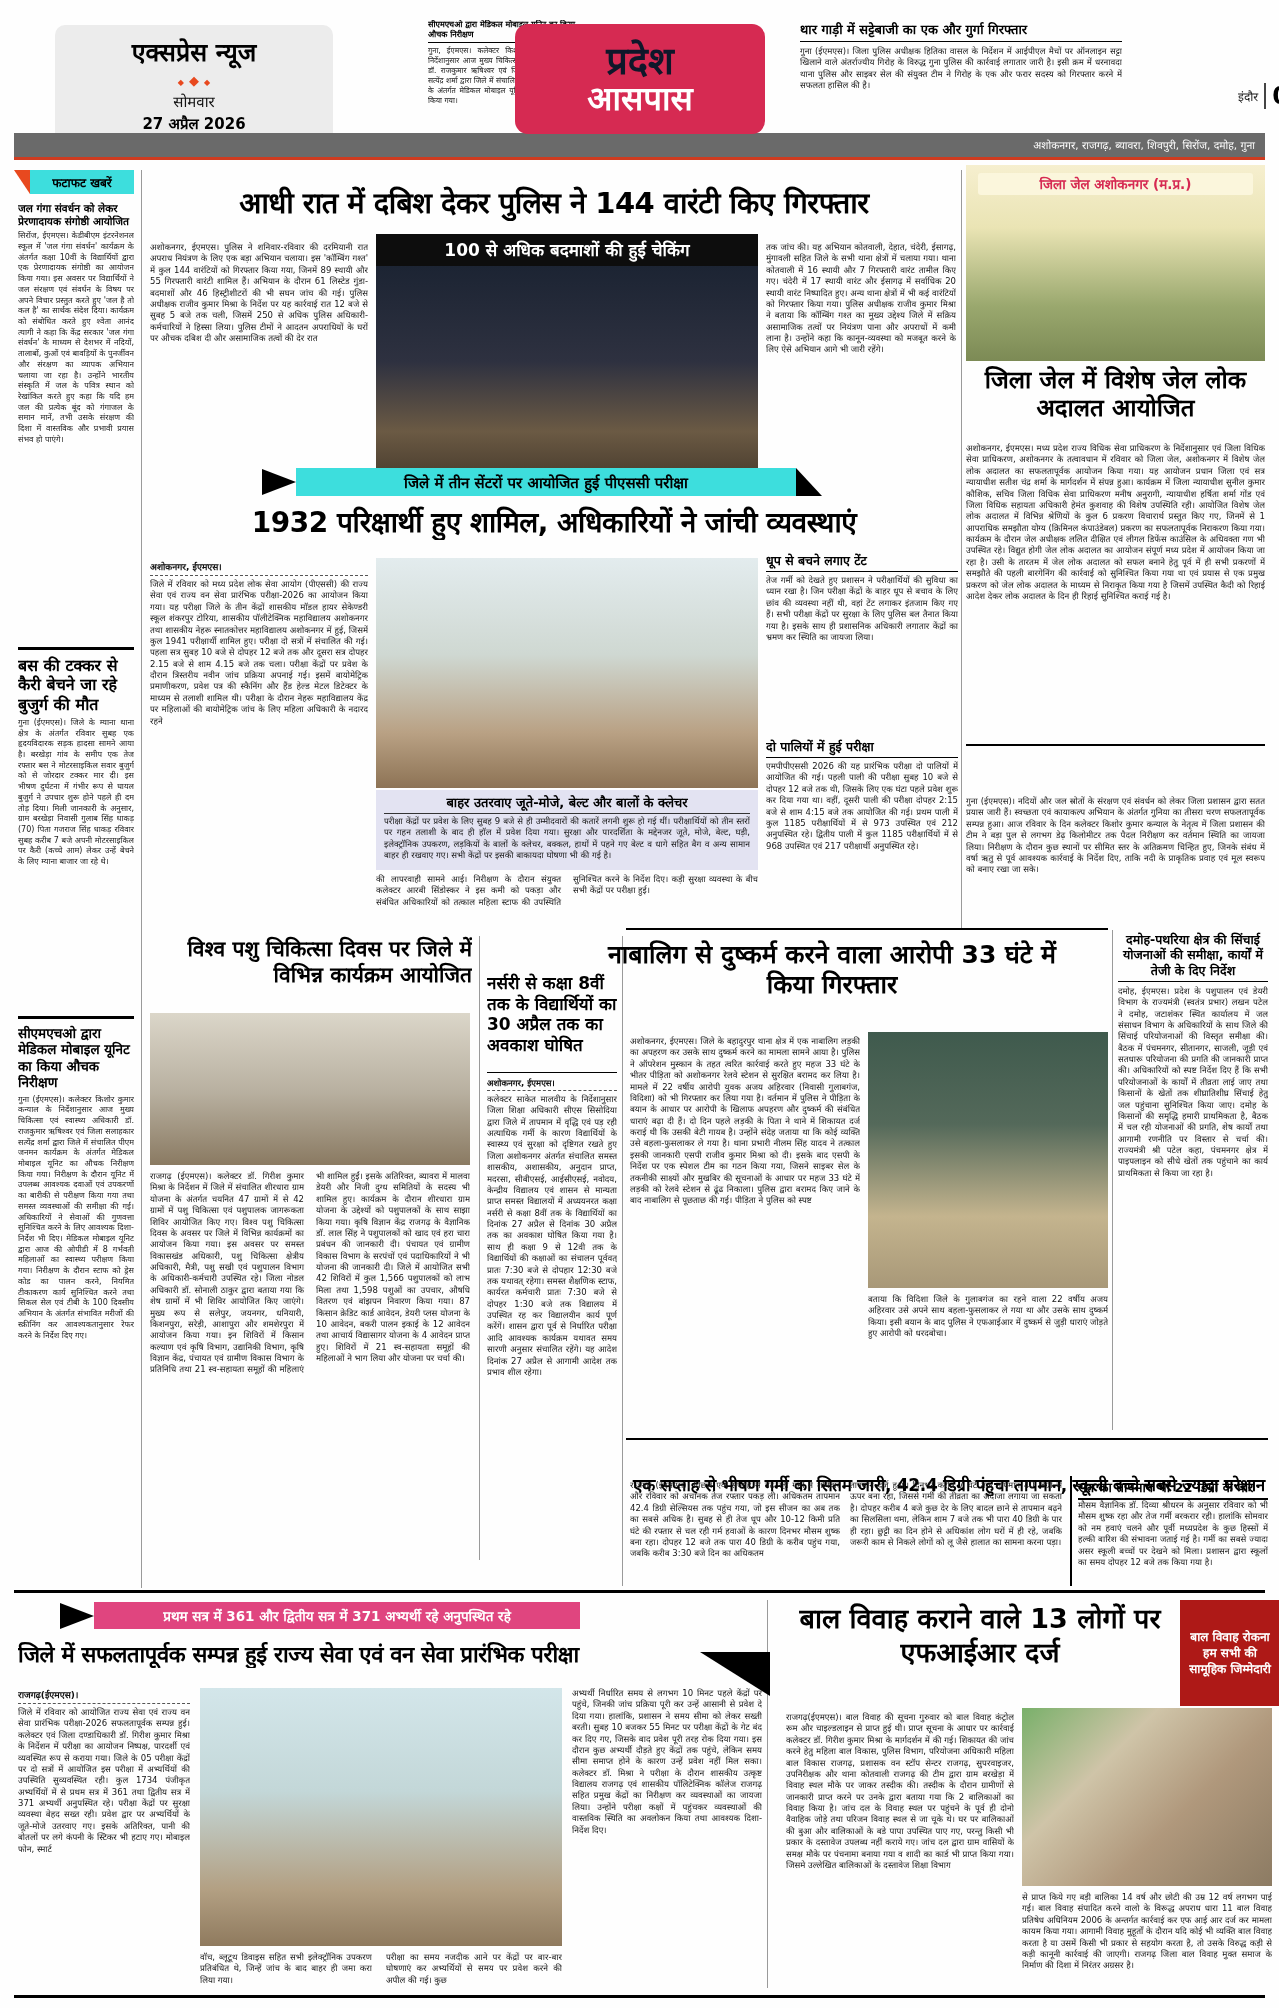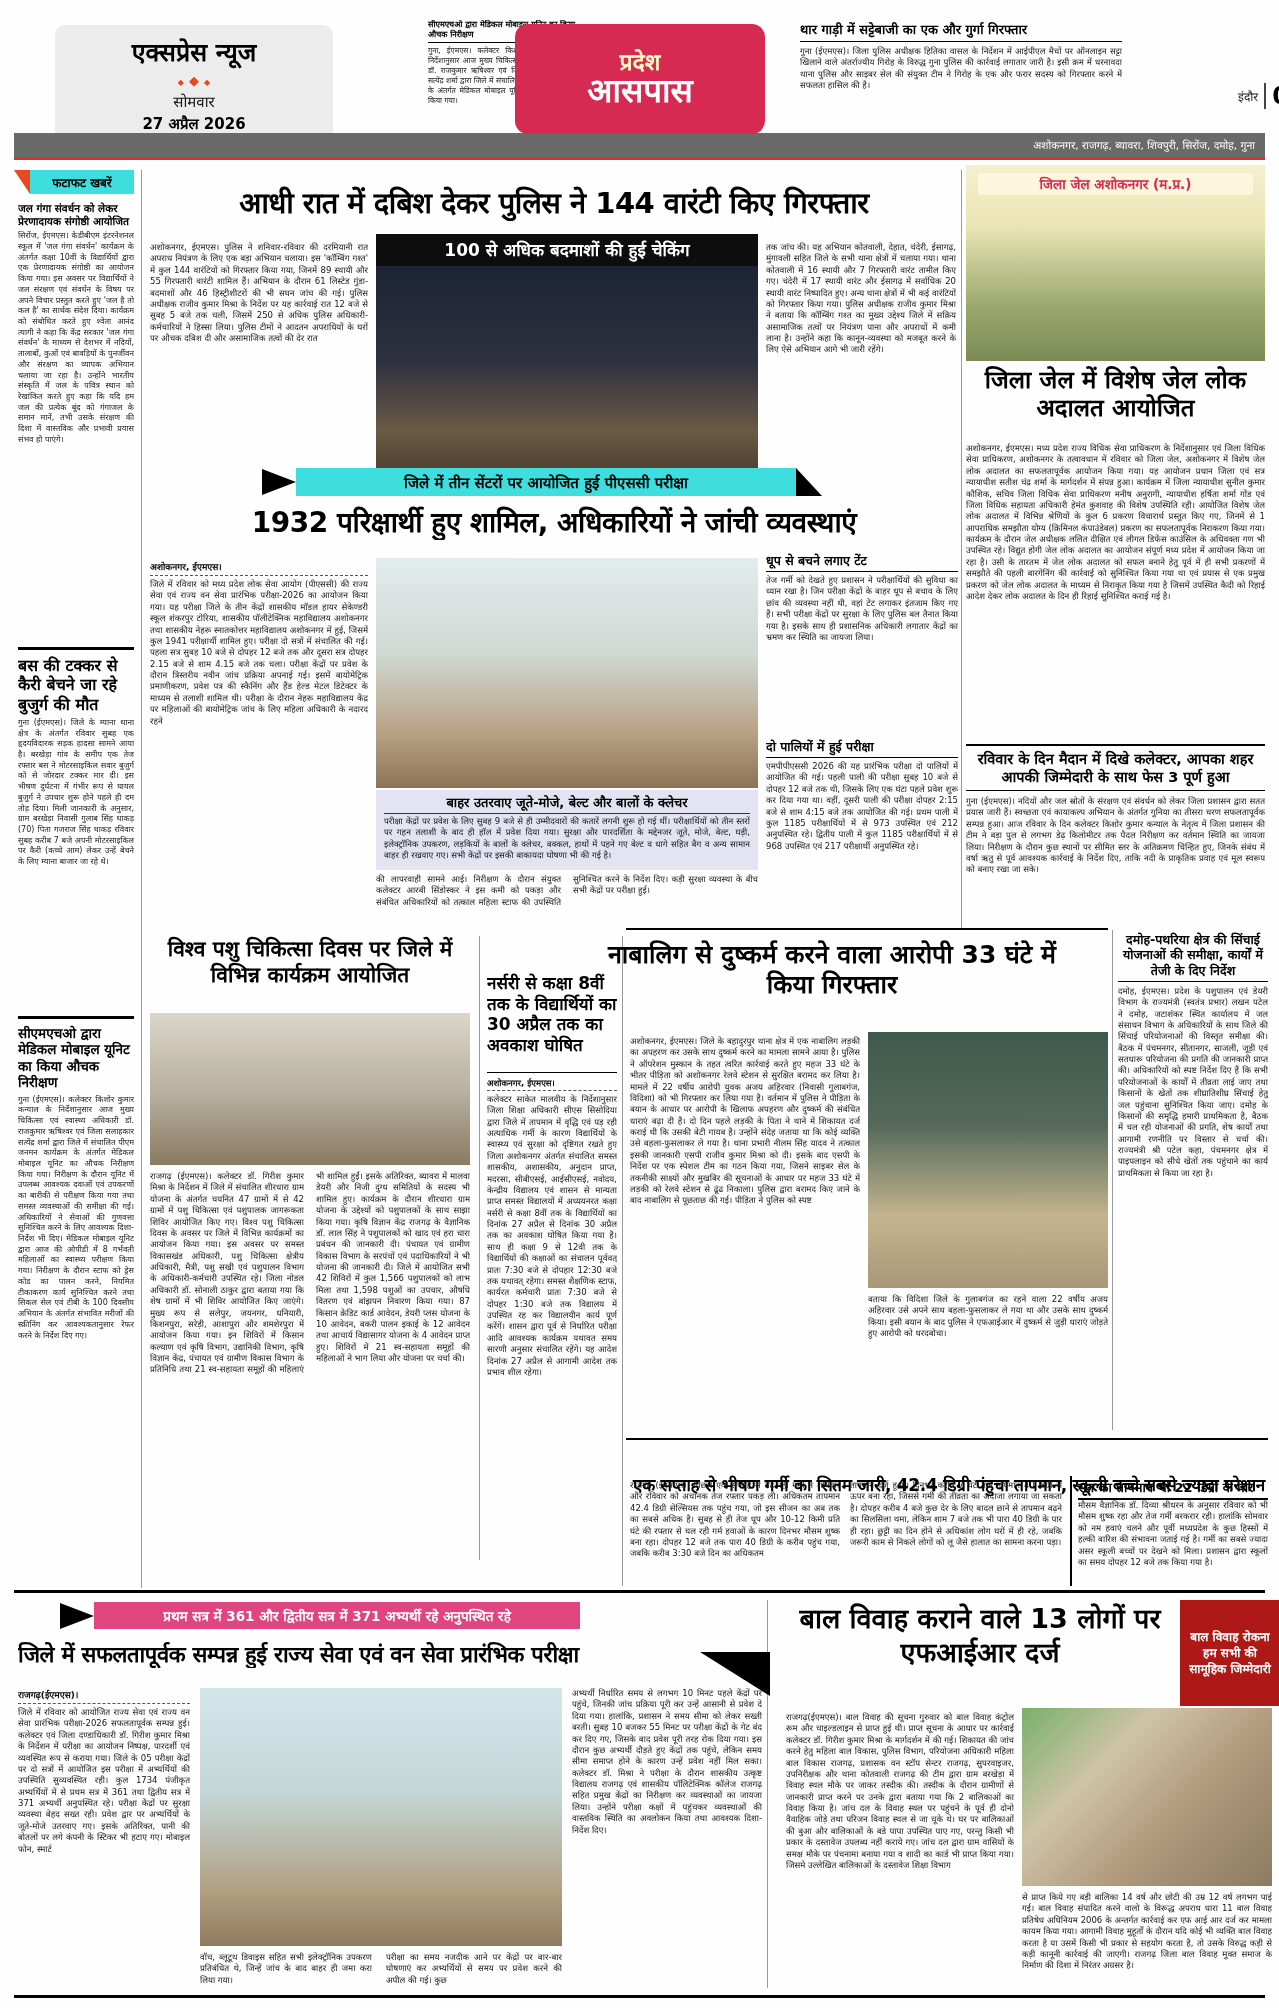--- a/index.html
+++ b/index.html
@@ -43,21 +43,21 @@
     <div style="font-size:15px;color:#111;">सोमवार</div>
     <div style="font-size:15px;font-weight:bold;color:#000;margin-top:2px;">27 अप्रैल 2026</div>
   </div>
 
   <div class="abs" style="left:428px;top:20px;width:154px;height:118px;overflow:hidden;">
     <div class="hd" style="font-size:8px;line-height:1.25;border-bottom:1.5px solid #000;padding-bottom:2px;margin-bottom:3px;">सीएमएचओ द्वारा मेडिकल मोबाइल यूनिट का किया औचक निरीक्षण</div>
     <div class="bt2 j" style="height:86px;font-size:7.5px;">गुना, ईएमएस। कलेक्टर किशोर कुमार कन्याल के निर्देशानुसार आज मुख्य चिकित्सा एवं स्वास्थ्य अधिकारी डॉ. राजकुमार ऋषिश्वर एवं जिला CPHC सलाहकार सत्येंद्र शर्मा द्वारा जिले में संचालित पीएम जनमन कार्यक्रम के अंतर्गत मेडिकल मोबाइल यूनिट का औचक निरीक्षण किया गया।</div>
   </div>
 
   <div class="abs" style="left:515px;top:24px;width:250px;height:110px;background:#d62a52;border-radius:13px;display:flex;flex-direction:column;align-items:center;justify-content:center;z-index:5;">
-    <div style="color:#fef9c3;font-weight:bold;font-size:23px;line-height:1.05;">प्रदेश</div>
+    <div style="color:#0f172a;font-weight:bold;font-size:38px;line-height:1.05;">प्रदेश</div>
     <div style="color:#fff;font-weight:bold;font-size:33px;line-height:1.05;">आसपास</div>
   </div>
 
   <div class="abs" style="left:800px;top:20px;width:322px;height:118px;overflow:hidden;">
     <div class="hd" style="font-size:13px;border-bottom:1.5px solid #000;padding-bottom:3px;margin-bottom:4px;white-space:nowrap;overflow:hidden;">थार गाड़ी में सट्टेबाजी का एक और गुर्गा गिरफ्तार</div>
     <div class="bt j" style="height:90px;font-size:8.5px;">गुना (ईएमएस)। जिला पुलिस अधीक्षक हितिका वासल के निर्देशन में आईपीएल मैचों पर ऑनलाइन सट्टा खिलाने वाले अंतर्राज्यीय गिरोह के विरुद्ध गुना पुलिस की कार्रवाई लगातार जारी है। इसी क्रम में धरनावदा थाना पुलिस और साइबर सेल की संयुक्त टीम ने गिरोह के एक और फरार सदस्य को गिरफ्तार करने में सफलता हासिल की है।</div>
   </div>
 
   <div class="abs" style="left:1238px;top:82px;width:82px;display:flex;align-items:center;gap:6px;">
     <span style="font-size:12px;color:#222;">इंदौर</span>
@@ -107,21 +107,20 @@
   <div class="abs rule-v" style="left:961px;top:170px;height:760px;"></div>
 
   <div class="abs photo ph-jail" style="left:966px;top:165px;width:299px;height:196px;">
     <div style="margin:8px 12px 0 12px;background:#fbf6dc;color:#d62a52;font-weight:bold;font-size:13.5px;text-align:center;padding:2px 0;border-radius:3px;">जिला जेल अशोकनगर (म.प्र.)</div>
   </div>
   <div class="abs ctr hd" style="left:966px;top:366px;width:299px;height:72px;font-size:24px;line-height:1.18;overflow:hidden;">जिला जेल में विशेष जेल लोक अदालत आयोजित</div>
   <div class="abs bt j" style="left:966px;top:443px;width:299px;height:296px;">अशोकनगर, ईएमएस। मध्य प्रदेश राज्य विधिक सेवा प्राधिकरण के निर्देशानुसार एवं जिला विधिक सेवा प्राधिकरण, अशोकनगर के तत्वावधान में रविवार को जिला जेल, अशोकनगर में विशेष जेल लोक अदालत का सफलतापूर्वक आयोजन किया गया। यह आयोजन प्रधान जिला एवं सत्र न्यायाधीश सतीश चंद्र शर्मा के मार्गदर्शन में संपन्न हुआ। कार्यक्रम में जिला न्यायाधीश सुनील कुमार कौशिक, सचिव जिला विधिक सेवा प्राधिकरण मनीष अनुरागी, न्यायाधीश हर्षिता शर्मा गोंड एवं जिला विधिक सहायता अधिकारी हेमंत कुशवाह की विशेष उपस्थिति रही। आयोजित विशेष जेल लोक अदालत में विभिन्न श्रेणियों के कुल 6 प्रकरण विचारार्थ प्रस्तुत किए गए, जिनमें से 1 आपराधिक समझौता योग्य (क्रिमिनल कंपाउंडेबल) प्रकरण का सफलतापूर्वक निराकरण किया गया। कार्यक्रम के दौरान जेल अधीक्षक ललित दीक्षित एवं लीगल डिफेंस काउंसिल के अधिवक्ता गण भी उपस्थित रहे। विद्युत होगी जेल लोक अदालत का आयोजन संपूर्ण मध्य प्रदेश में आयोजन किया जा रहा है। उसी के तारतम में जेल लोक अदालत को सफल बनाने हेतु पूर्व में ही सभी प्रकरणों में समझौते की पहली बारगेनिंग की कार्रवाई को सुनिश्चित किया गया था एवं प्रयास से एक प्रमुख प्रकरण को जेल लोक अदालत के माध्यम से निराकृत किया गया है जिसमें उपस्थित कैदी को रिहाई आदेश देकर लोक अदालत के दिन ही रिहाई सुनिश्चित कराई गई है।</div>
 
   <div class="abs rule-h" style="left:966px;top:744px;width:299px;height:2px;"></div>
 
-  <div class="abs ctr hd" style="left:966px;top:750px;width:299px;height:40px;font-size:14.5px;line-height:1.25;border-bottom:1.5px solid #000;overflow:hidden;">रविवार के दिन मैदान में दिखे कलेक्टर, आपका शहर आपकी जिम्मेदारी के साथ फेस 3 पूर्ण हुआ</div>
   <div class="abs bt j" style="left:966px;top:796px;width:299px;height:128px;">गुना (ईएमएस)। नदियों और जल स्रोतों के संरक्षण एवं संवर्धन को लेकर जिला प्रशासन द्वारा सतत प्रयास जारी हैं। स्वच्छता एवं कायाकल्प अभियान के अंतर्गत गुनिया का तीसरा चरण सफलतापूर्वक सम्पन्न हुआ। आज रविवार के दिन कलेक्टर किशोर कुमार कन्याल के नेतृत्व में जिला प्रशासन की टीम ने बड़ा पुल से लगभग डेढ़ किलोमीटर तक पैदल निरीक्षण कर वर्तमान स्थिति का जायजा लिया। निरीक्षण के दौरान कुछ स्थानों पर सीमित स्तर के अतिक्रमण चिन्हित हुए, जिनके संबंध में वर्षा ऋतु से पूर्व आवश्यक कार्रवाई के निर्देश दिए, ताकि नदी के प्राकृतिक प्रवाह एवं मूल स्वरूप को बनाए रखा जा सके।</div>
 
   <div class="abs" style="left:262px;top:468px;width:560px;height:28px;display:flex;align-items:center;">
     <span class="tri-r" style="border-left-color:#000;"></span>
     <span class="banner-cyan" style="flex:1;height:28px;font-size:15px;">जिले में तीन सेंटरों पर आयोजित हुई पीएससी परीक्षा</span>
     <span style="width:0;height:0;border-bottom:28px solid #000;border-right:26px solid transparent;"></span>
   </div>
 
   <div class="abs nw ctr hd" style="left:150px;top:502px;width:808px;font-size:28px;letter-spacing:-0.5px;">1932 परिक्षार्थी हुए शामिल, अधिकारियों ने जांची व्यवस्थाएं</div>
 
@@ -143,21 +142,21 @@
     <div class="subhead">धूप से बचने लगाए टेंट</div>
     <div class="bt j" style="height:158px;">तेज गर्मी को देखते हुए प्रशासन ने परीक्षार्थियों की सुविधा का ध्यान रखा है। जिन परीक्षा केंद्रों के बाहर धूप से बचाव के लिए छांव की व्यवस्था नहीं थी, वहां टेंट लगाकर इंतजाम किए गए हैं। सभी परीक्षा केंद्रों पर सुरक्षा के लिए पुलिस बल तैनात किया गया है। इसके साथ ही प्रशासनिक अधिकारी लगातार केंद्रों का भ्रमण कर स्थिति का जायजा लिया।</div>
   </div>
   <div class="abs" style="left:766px;top:738px;width:192px;height:192px;overflow:hidden;">
     <div class="subhead">दो पालियों में हुई परीक्षा</div>
     <div class="bt j" style="height:168px;">एमपीपीएससी 2026 की यह प्रारंभिक परीक्षा दो पालियों में आयोजित की गई। पहली पाली की परीक्षा सुबह 10 बजे से दोपहर 12 बजे तक थी, जिसके लिए एक घंटा पहले प्रवेश शुरू कर दिया गया था। वहीं, दूसरी पाली की परीक्षा दोपहर 2:15 बजे से शाम 4:15 बजे तक आयोजित की गई। प्रथम पाली में कुल 1185 परीक्षार्थियों में से 973 उपस्थित एवं 212 अनुपस्थित रहे। द्वितीय पाली में कुल 1185 परीक्षार्थियों में से 968 उपस्थित एवं 217 परीक्षार्थी अनुपस्थित रहे।</div>
   </div>
 
   <div class="abs rule-h" style="left:626px;top:928px;width:482px;height:2px;"></div>
 
-  <div class="abs ctr hd" style="left:148px;top:936px;width:324px;height:74px;font-size:21px;line-height:1.25;overflow:hidden;">विश्व पशु चिकित्सा दिवस पर जिले में विभिन्न कार्यक्रम आयोजित</div>
+  <div class="abs ctr hd" style="left:148px;top:936px;width:324px;height:74px;font-size:21px;line-height:1.25;overflow:hidden;text-align:right;">विश्व पशु चिकित्सा दिवस पर जिले में विभिन्न कार्यक्रम आयोजित</div>
   <div class="abs photo ph-group" style="left:150px;top:1013px;width:320px;height:152px;"></div>
   <div class="abs bt j" style="left:150px;top:1171px;width:320px;height:388px;column-count:2;column-gap:12px;">राजगढ़ (ईएमएस)। कलेक्टर डॉ. गिरीश कुमार मिश्रा के निर्देशन में जिले में संचालित शीरधारा ग्राम योजना के अंतर्गत चयनित 47 ग्रामों में से 42 ग्रामों में पशु चिकित्सा एवं पशुपालक जागरूकता शिविर आयोजित किए गए। विश्व पशु चिकित्सा दिवस के अवसर पर जिले में विभिन्न कार्यक्रमों का आयोजन किया गया। इस अवसर पर समस्त विकासखंड अधिकारी, पशु चिकित्सा क्षेत्रीय अधिकारी, मैत्री, पशु सखी एवं पशुपालन विभाग के अधिकारी-कर्मचारी उपस्थित रहे। जिला नोडल अधिकारी डॉ. सोनाली ठाकुर द्वारा बताया गया कि शेष ग्रामों में भी शिविर आयोजित किए जाएंगे। मुख्य रूप से सलेपुर, जयनगर, धनियारी, किशनपुरा, सरेड़ी, आशापुरा और शमशेरपुरा में आयोजन किया गया। इन शिविरों में किसान कल्याण एवं कृषि विभाग, उद्यानिकी विभाग, कृषि विज्ञान केंद्र, पंचायत एवं ग्रामीण विकास विभाग के प्रतिनिधि तथा 21 स्व-सहायता समूहों की महिलाएं भी शामिल हुईं। इसके अतिरिक्त, ब्यावरा में मालवा डेयरी और निजी दुग्ध समितियों के सदस्य भी शामिल हुए। कार्यक्रम के दौरान शीरधारा ग्राम योजना के उद्देश्यों को पशुपालकों के साथ साझा किया गया। कृषि विज्ञान केंद्र राजगढ़ के वैज्ञानिक डॉ. लाल सिंह ने पशुपालकों को खाद एवं हरा चारा प्रबंधन की जानकारी दी। पंचायत एवं ग्रामीण विकास विभाग के सरपंचों एवं पदाधिकारियों ने भी योजना की जानकारी दी। जिले में आयोजित सभी 42 शिविरों में कुल 1,566 पशुपालकों को लाभ मिला तथा 1,598 पशुओं का उपचार, औषधि वितरण एवं बांझपन निवारण किया गया। 87 किसान क्रेडिट कार्ड आवेदन, डेयरी प्लस योजना के 10 आवेदन, बकरी पालन इकाई के 12 आवेदन तथा आचार्य विद्यासागर योजना के 4 आवेदन प्राप्त हुए। शिविरों में 21 स्व-सहायता समूहों की महिलाओं ने भाग लिया और योजना पर चर्चा की।</div>
 
   <div class="abs rule-v" style="left:479px;top:936px;height:624px;"></div>
 
   <div class="abs" style="left:487px;top:936px;width:130px;height:624px;overflow:hidden;">
     <div class="hd" style="font-size:17px;line-height:1.22;border-bottom:1.5px solid #000;padding-bottom:16px;margin-bottom:4px;margin-top:37px;">नर्सरी से कक्षा 8वीं तक के विद्यार्थियों का 30 अप्रैल तक का अवकाश घोषित</div>
     <div class="dateline" style="font-size:8.5px;">अशोकनगर, ईएमएस।</div>
     <div class="bt j" style="height:540px;">कलेक्टर साकेत मालवीय के निर्देशानुसार जिला शिक्षा अधिकारी सीएस सिसोदिया द्वारा जिले में तापमान में वृद्धि एवं पड़ रही अत्याधिक गर्मी के कारण विद्यार्थियों के स्वास्थ्य एवं सुरक्षा को दृष्टिगत रखते हुए जिला अशोकनगर अंतर्गत संचालित समस्त शासकीय, अशासकीय, अनुदान प्राप्त, मदरसा, सीबीएसई, आईसीएसई, नवोदय, केन्द्रीय विद्यालय एवं शासन से मान्यता प्राप्त समस्त विद्यालयों में अध्ययनरत कक्षा नर्सरी से कक्षा 8वीं तक के विद्यार्थियों का दिनांक 27 अप्रैल से दिनांक 30 अप्रैल तक का अवकाश घोषित किया गया है। साथ ही कक्षा 9 से 12वी तक के विद्यार्थियों की कक्षाओं का संचालन पूर्ववत् प्रातः 7:30 बजे से दोपहार 12:30 बजे तक यथावत् रहेगा। समस्त शैक्षणिक स्टाफ, कार्यरत कर्मचारी प्रातः 7:30 बजे से दोपहर 1:30 बजे तक विद्यालय में उपस्थित रह कर विद्यालयीन कार्य पूर्ण करेंगें। शासन द्वारा पूर्व से निर्धारित परीक्षा आदि आवश्यक कार्यक्रम यथावत समय सारणी अनुसार संचालित रहेंगे। यह आदेश दिनांक 27 अप्रैल से आगामी आदेश तक प्रभाव शील रहेगा।</div>
   </div>

